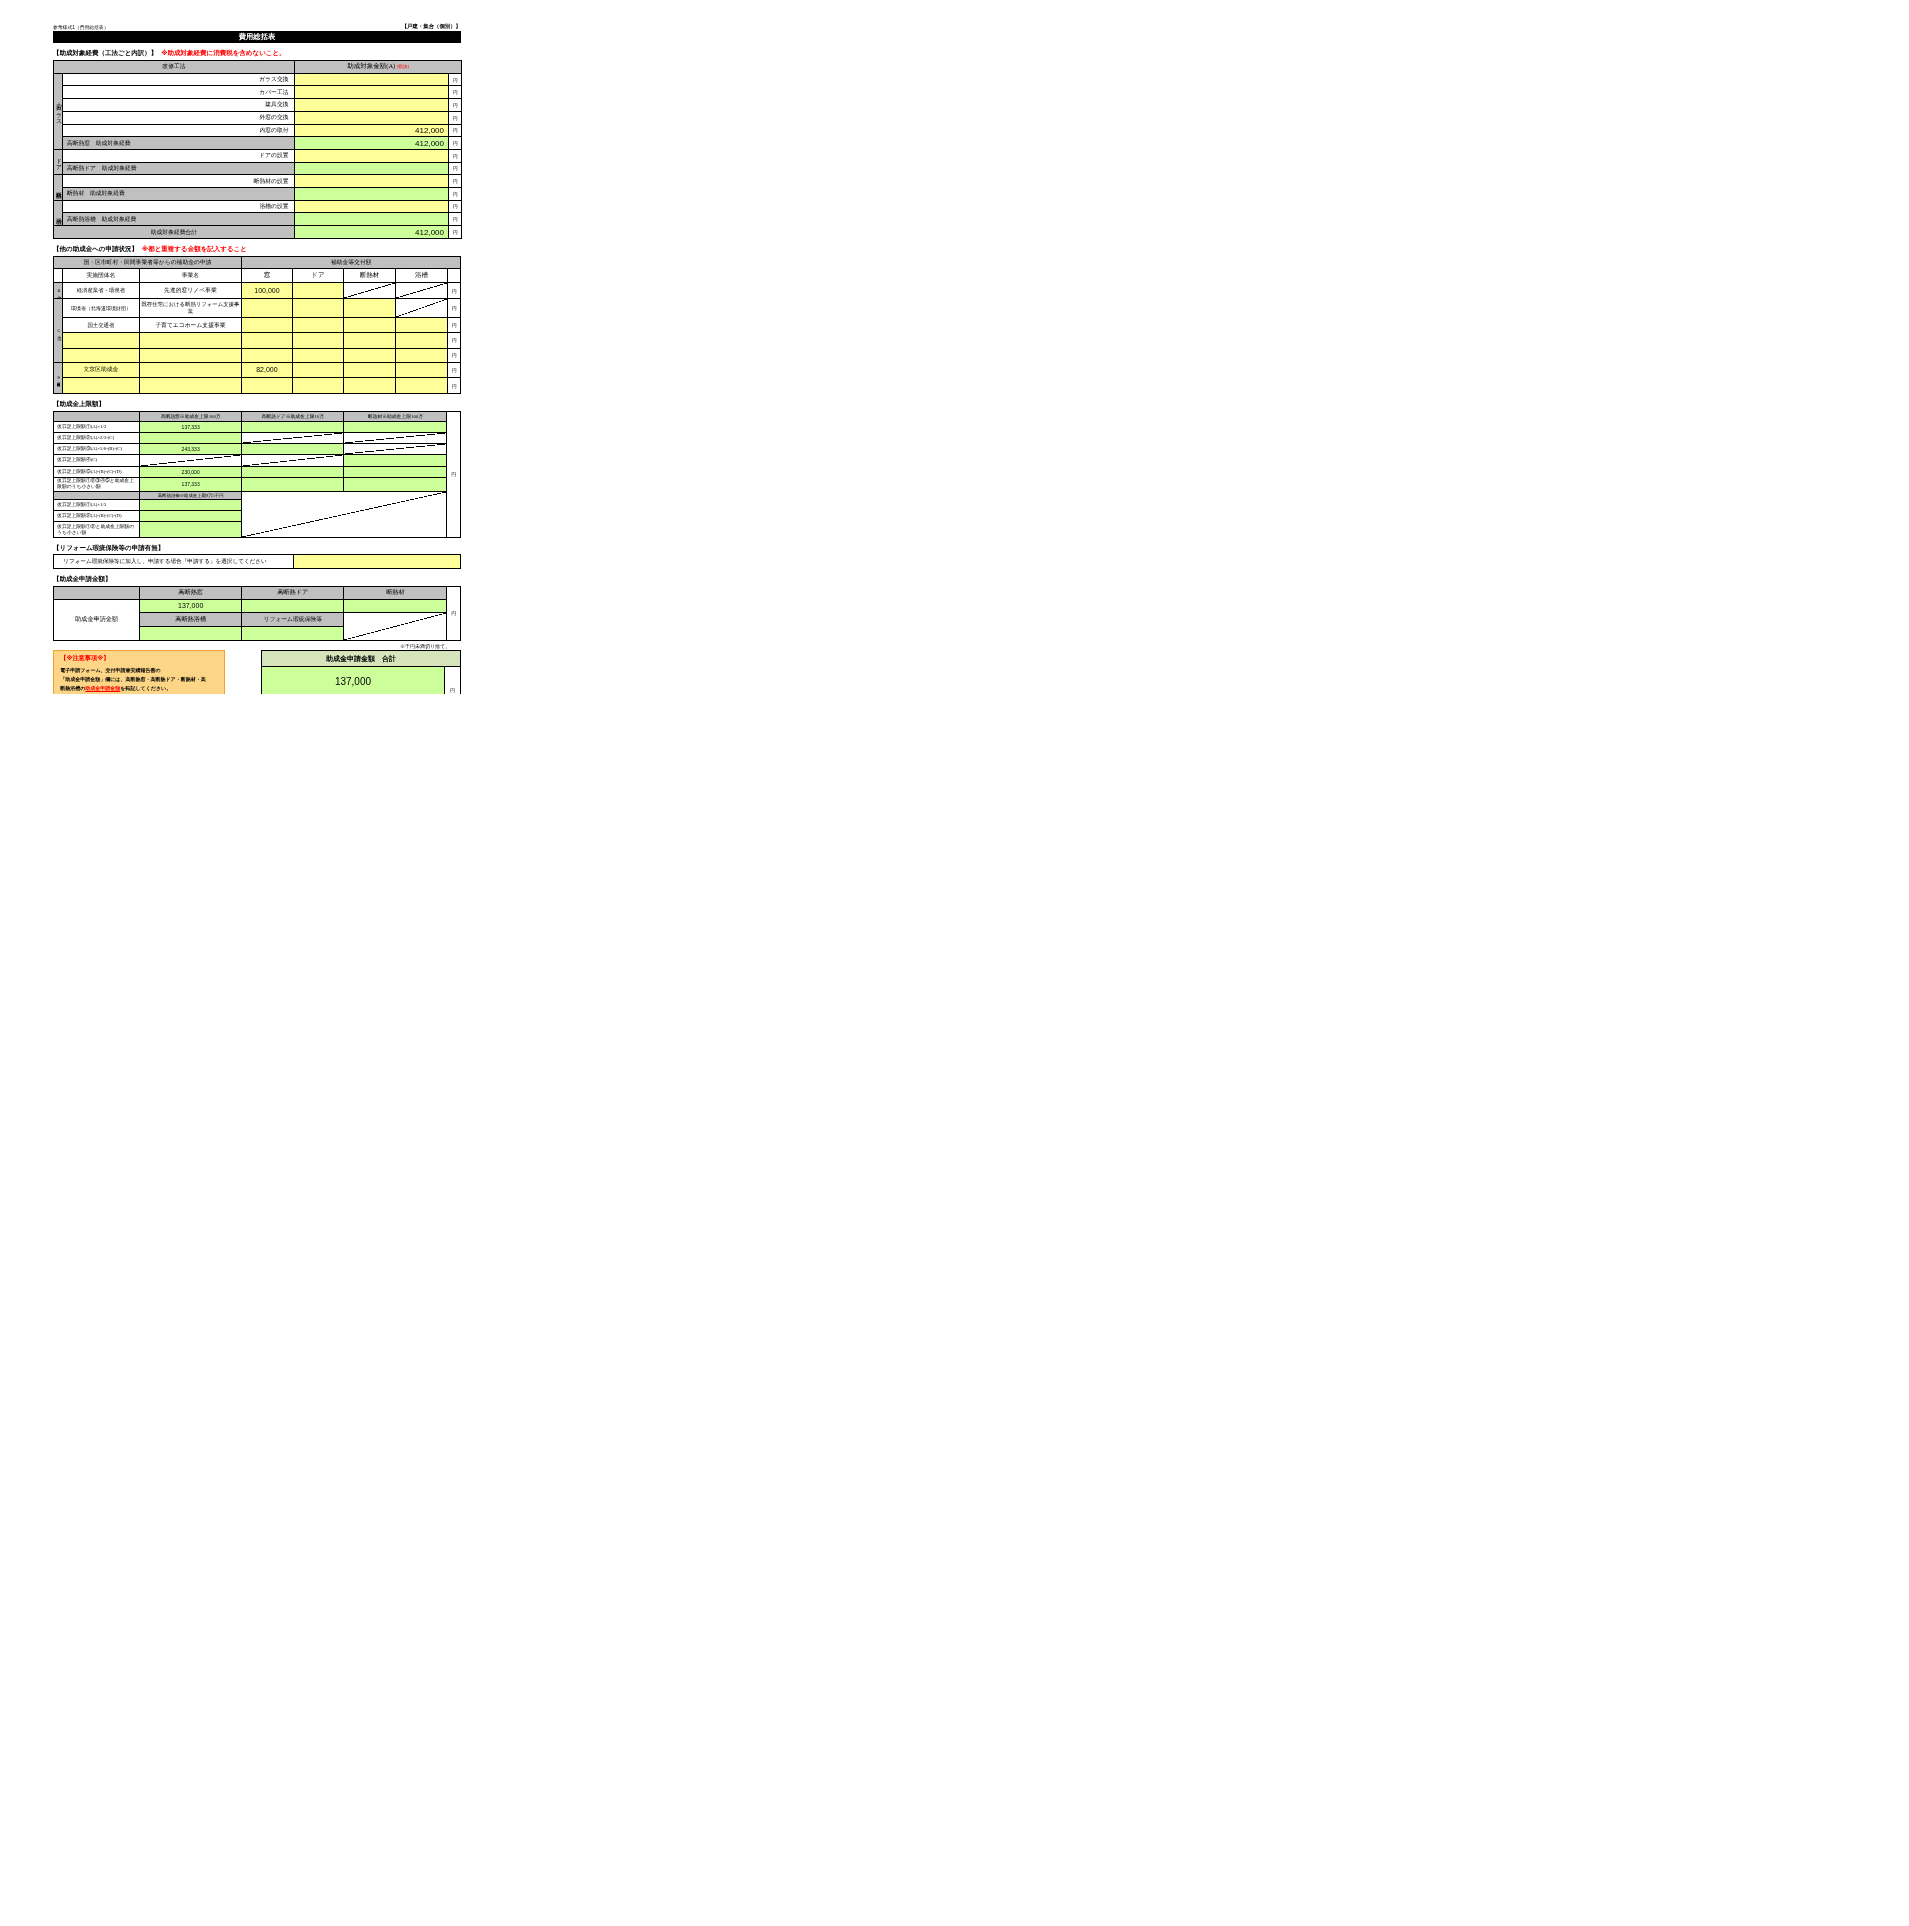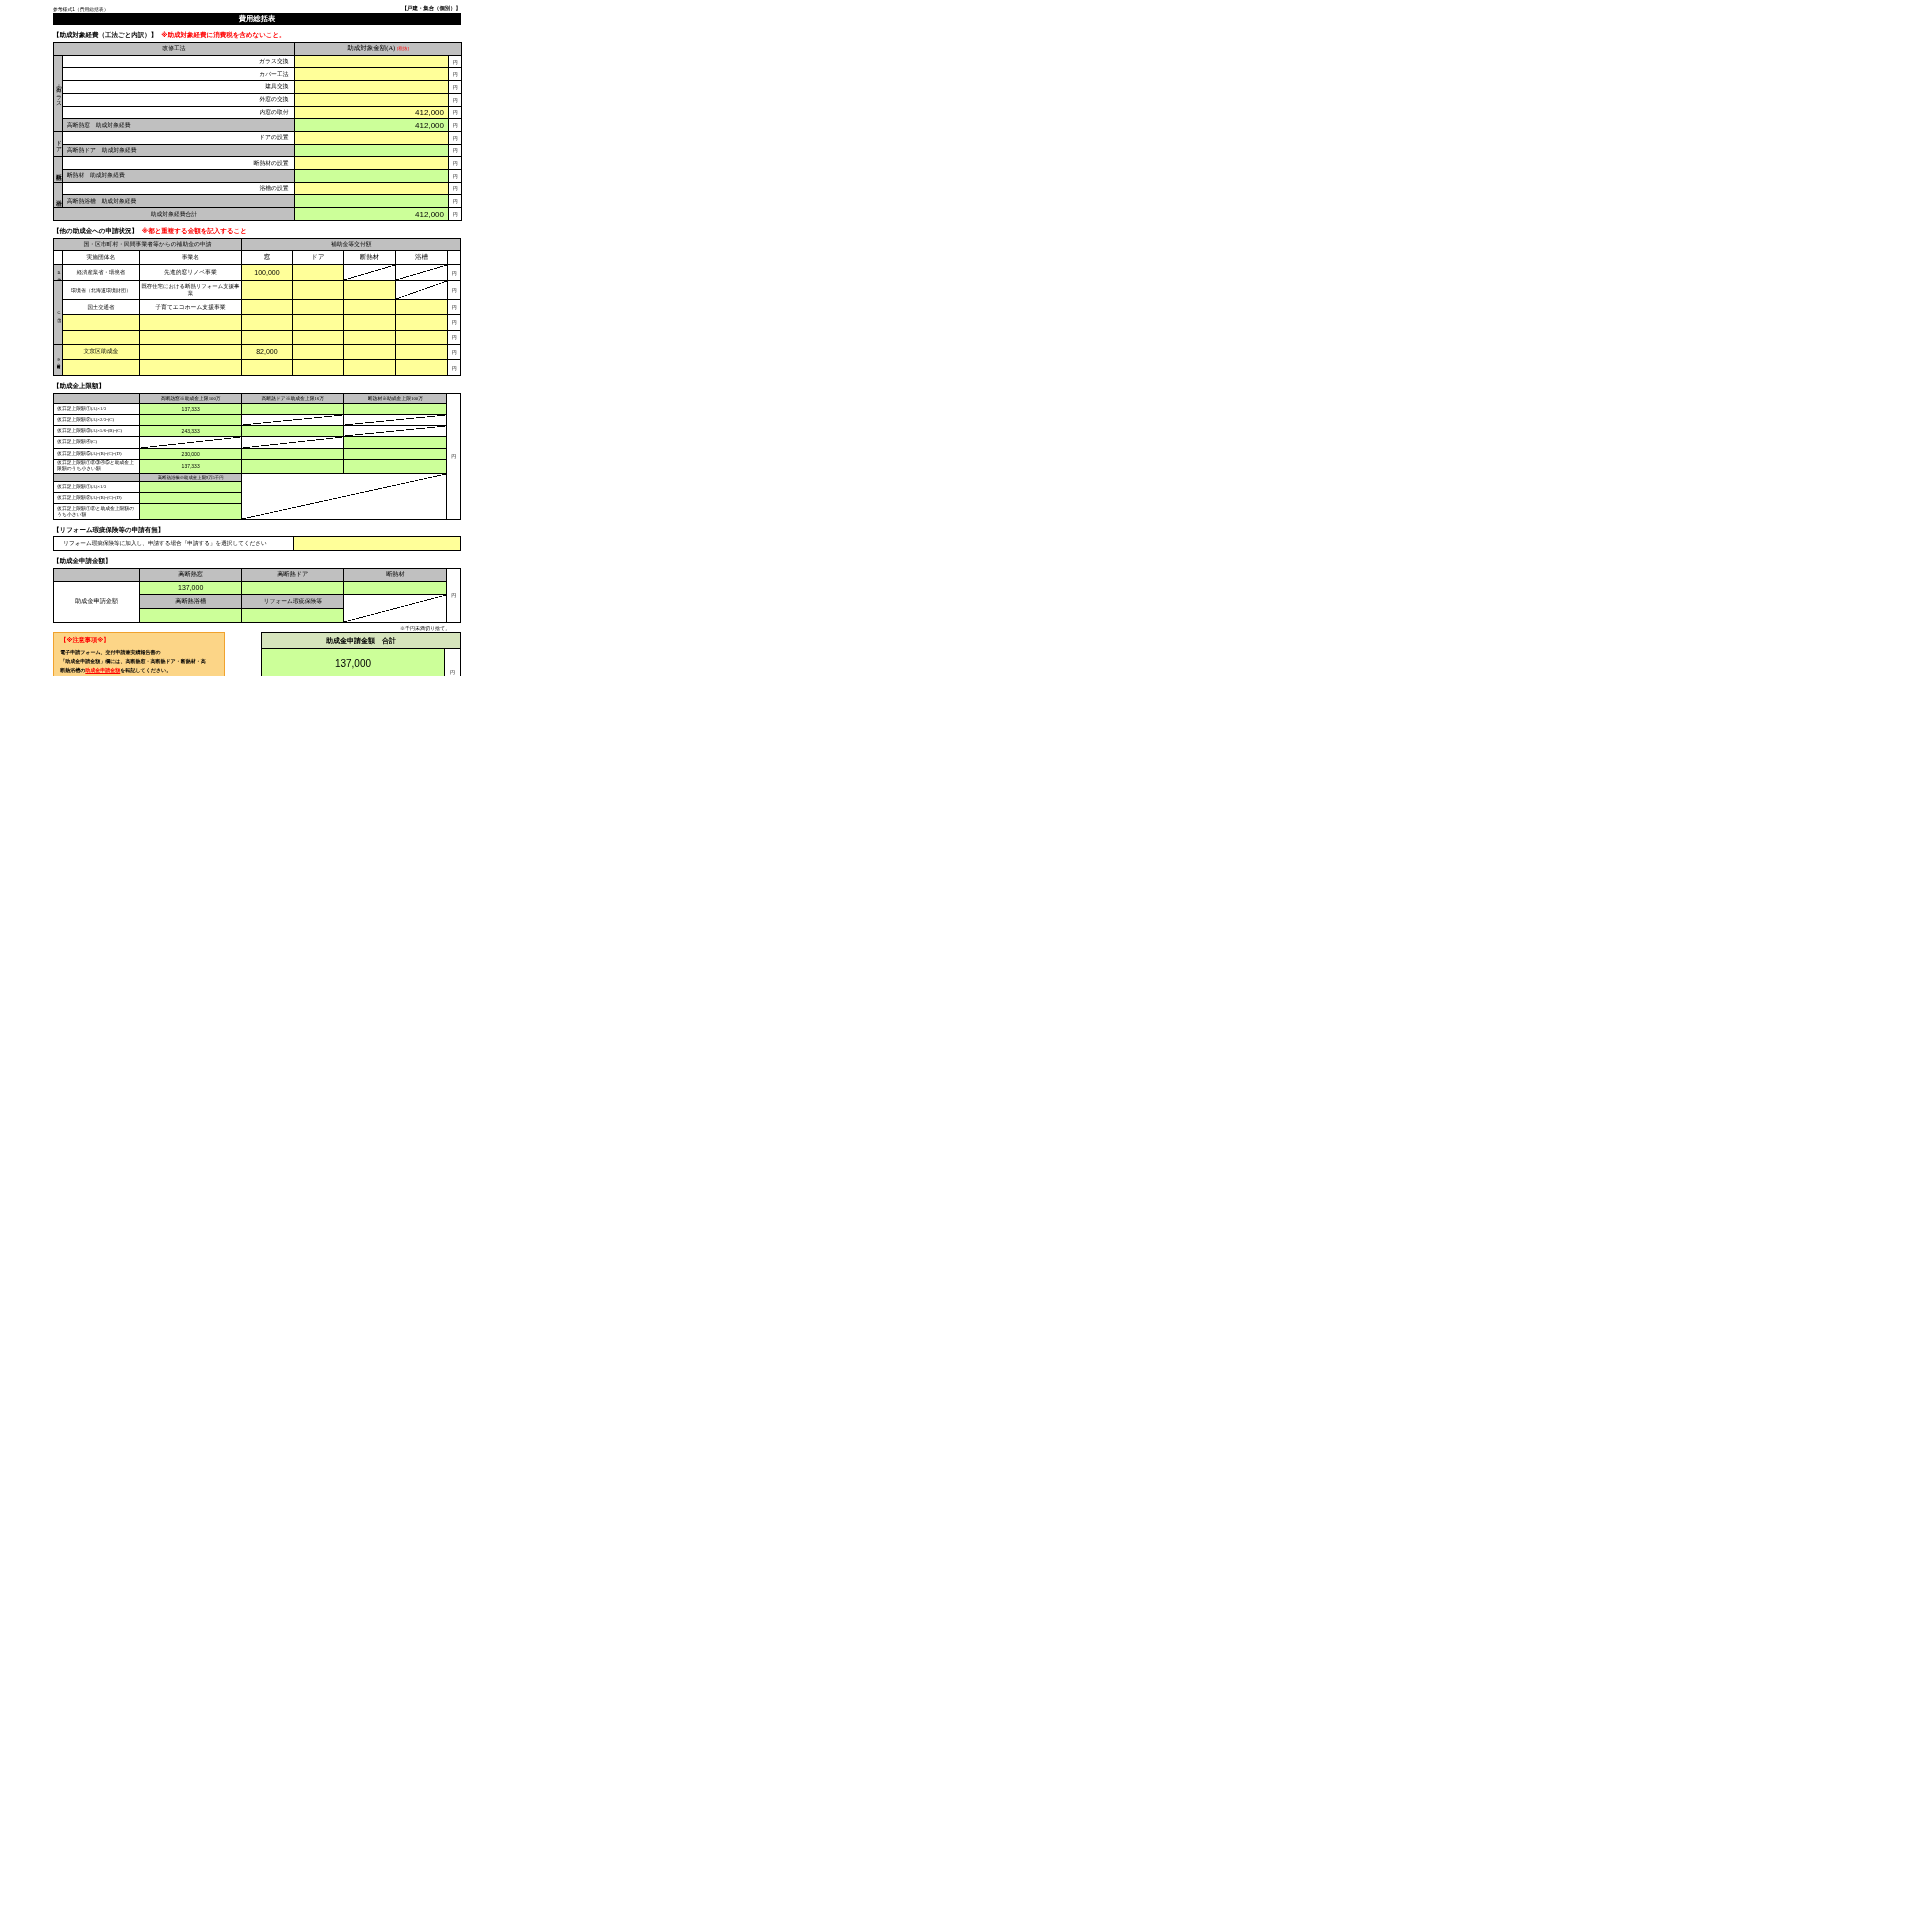--- a/index.html
+++ b/index.html
@@ -1,18 +1,18 @@
 <!DOCTYPE html>
 <html style="font-size:6.2px"><head>
 <meta charset="utf-8">
 <style>
   * { box-sizing: border-box; }
   html,body { margin:0; padding:0; background:#ffffff; }
   .page { position:relative; width:478px; height:676px; background:#fff;
-          font-family:"Liberation Serif","DejaVu Serif",serif; color:#000; overflow:hidden; }
+          font-family:"Liberation Serif","DejaVu Serif",serif; color:#000; overflow:hidden;margin-top:18px; }
   .content { position:absolute; left:53px; top:0; width:408px; }
   .topbar { display:flex; justify-content:space-between; align-items:flex-end; padding-top:4.6px;
             font-family:"Liberation Sans","DejaVu Sans",sans-serif; }
   .ref { font-size:4.8px; }
   .building { font-size:5.4px; font-weight:bold; }
   .titlebar { margin-top:1.9px; background:#000; color:#fff; text-align:center; height:11.6px; line-height:11.6px;
               font-family:"Liberation Sans","DejaVu Sans",sans-serif; font-weight:bold; font-size:7.3px; }
   .sec-head { margin:5.8px 0 1.9px 0; font-family:"Liberation Sans","DejaVu Sans",sans-serif;
               font-weight:bold; font-size:6.5px; }
   .sec-head .red { color:#ff0000; margin-left:3.9px; }

